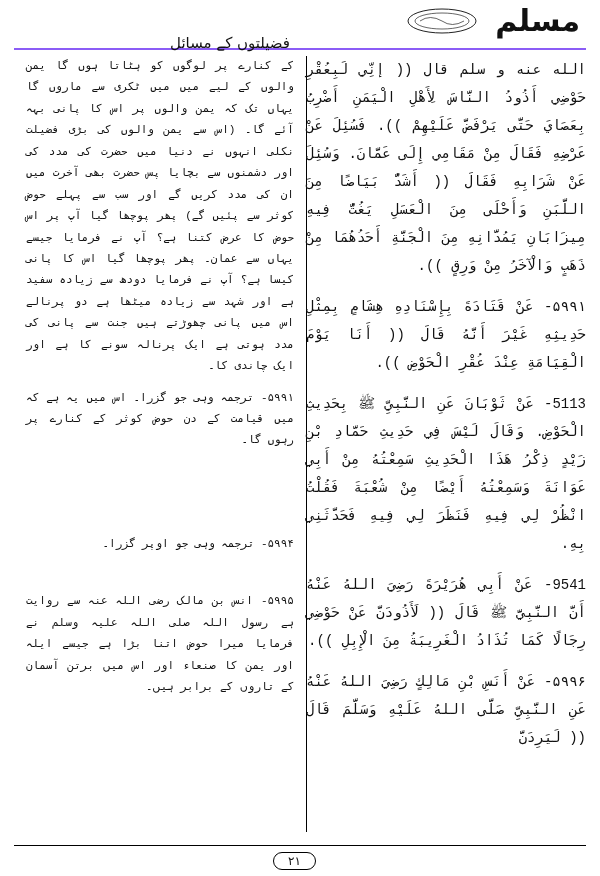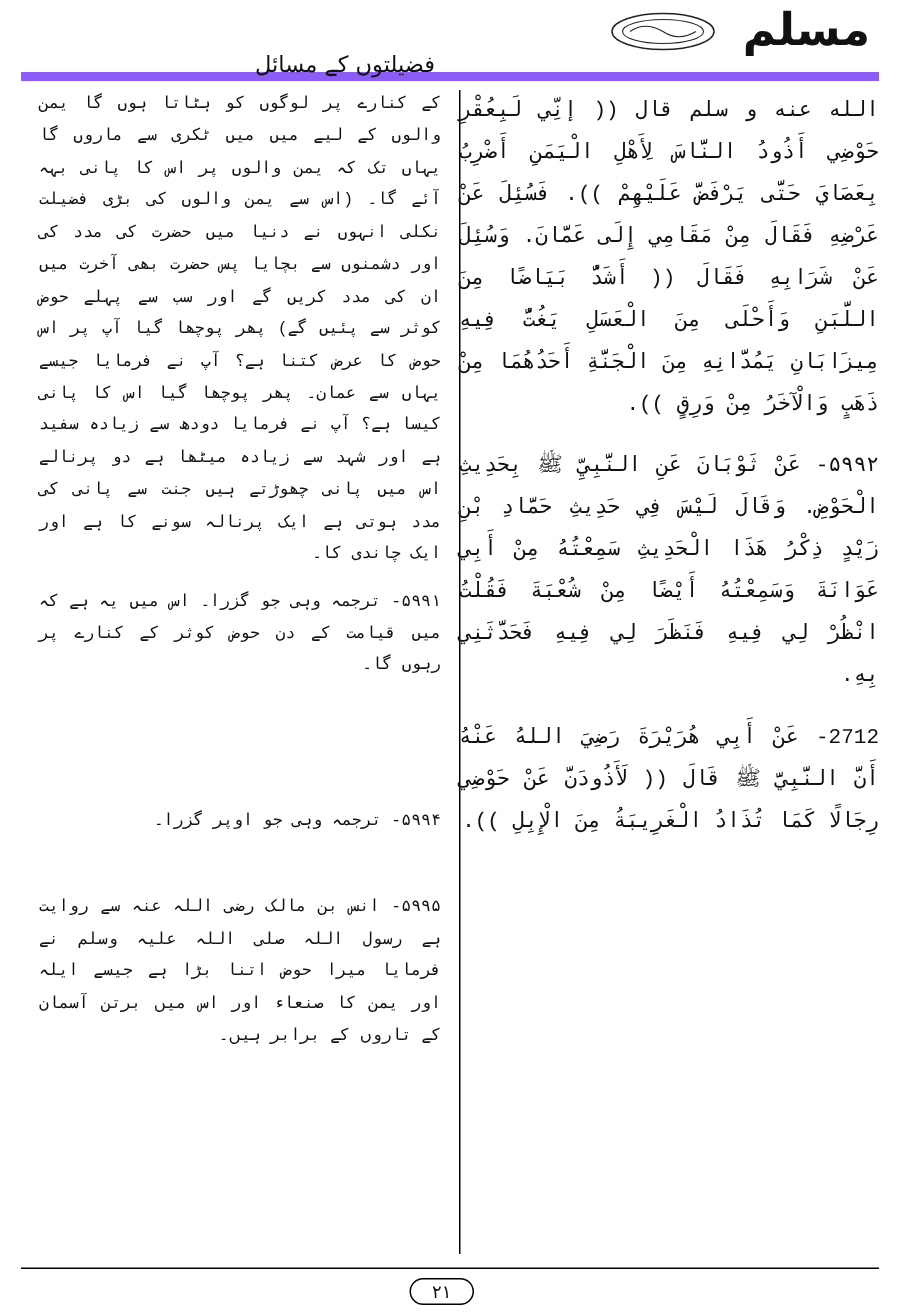--- a/index.html
+++ b/index.html
@@ -20,21 +20,21 @@
     width: 600px;
     height: 876px;
     box-sizing: border-box;
     padding: 0;
   }
 
   
   .header {
     position: relative;
     height: 44px;
-    border-bottom: 6px solid #8b5cf6;
+    border-bottom: 2px solid #8b5cf6;
     margin: 4px 14px 0 14px;
   }
   .header-title {
     position: absolute;
     right: 6px;
     top: 2px;
     font-family: "DejaVu Sans", sans-serif;
     font-size: 30px;
     font-weight: bold;
     letter-spacing: 1px;
@@ -159,22 +159,24 @@
       <div class="urdu-block">۵۹۹۱- ترجمہ وہی جو گزرا۔ اس میں یہ ہے کہ میں قیامت کے دن حوض کوثر کے کنارے پر رہوں گا۔</div>
       <div class="spacer-xl"></div>
       <div class="urdu-block">۵۹۹۴- ترجمہ وہی جو اوپر گزرا۔</div>
       <div class="spacer-md"></div>
       <div class="urdu-block">۵۹۹۵- انس بن مالک رضی اللہ عنہ سے روایت ہے رسول اللہ صلی اللہ علیہ وسلم نے فرمایا میرا حوض اتنا بڑا ہے جیسے ایلہ اور یمن کا صنعاء اور اس میں برتن آسمان کے تاروں کے برابر ہیں۔</div>
 
     </div>
 
     <div class="col col-right">
       <div class="arabic-block">الله عنه و سلم قال (( إنِّي لَبِعُقْرِ حَوْضِي أَذُودُ النَّاسَ لِأَهْلِ الْيَمَنِ أَضْرِبُ بِعَصَايَ حَتَّى يَرْفَضَّ عَلَيْهِمْ )). فَسُئِلَ عَنْ عَرْضِهِ فَقَالَ مِنْ مَقَامِي إِلَى عَمَّانَ. وَسُئِلَ عَنْ شَرَابِهِ فَقَالَ (( أَشَدُّ بَيَاضًا مِنَ اللَّبَنِ وَأَحْلَى مِنَ الْعَسَلِ يَغُتُّ فِيهِ مِيزَابَانِ يَمُدَّانِهِ مِنَ الْجَنَّةِ أَحَدُهُمَا مِنْ ذَهَبٍ وَالْآخَرُ مِنْ وَرِقٍ )).</div>
-      <div class="arabic-block">۵۹۹۲- عَنْ ثَوْبَانَ عَنِ النَّبِيِّ ﷺ بِحَدِيثِ الْحَوْضِ. وَقَالَ لَيْسَ فِي حَدِيثِ حَمَّادِ بْنِ زَيْدٍ ذِكْرُ هَذَا الْحَدِيثِ سَمِعْتُهُ مِنْ أَبِي عَوَانَةَ وَسَمِعْتُهُ أَيْضًا مِنْ شُعْبَةَ فَقُلْتُ انْظُرْ لِي فِيهِ فَنَظَرَ لِي فِيهِ فَحَدَّثَنِي بِهِ.</div>
-      <div class="arabic-block">2712- عَنْ أَبِي هُرَيْرَةَ رَضِيَ اللهُ عَنْهُ أَنَّ النَّبِيَّ ﷺ قَالَ (( لَأَذُودَنَّ عَنْ حَوْضِي رِجَالًا كَمَا تُذَادُ الْغَرِيبَةُ مِنَ الْإِبِلِ )).</div>
+      <div class="arabic-block">۵۹۹۱- عَنْ قَتَادَةَ بِإِسْنَادِهِ هِشَامٍ بِمِثْلِ حَدِيثِهِ غَيْرَ أَنَّهُ قَالَ (( أَنَا يَوْمَ الْقِيَامَةِ عِنْدَ عُقْرِ الْحَوْضِ )).</div>
+      <div class="arabic-block">5113- عَنْ ثَوْبَانَ عَنِ النَّبِيِّ ﷺ بِحَدِيثِ الْحَوْضِ. وَقَالَ لَيْسَ فِي حَدِيثِ حَمَّادِ بْنِ زَيْدٍ ذِكْرُ هَذَا الْحَدِيثِ سَمِعْتُهُ مِنْ أَبِي عَوَانَةَ وَسَمِعْتُهُ أَيْضًا مِنْ شُعْبَةَ فَقُلْتُ انْظُرْ لِي فِيهِ فَنَظَرَ لِي فِيهِ فَحَدَّثَنِي بِهِ.</div>
+      <div class="arabic-block">9541- عَنْ أَبِي هُرَيْرَةَ رَضِيَ اللهُ عَنْهُ أَنَّ النَّبِيَّ ﷺ قَالَ (( لَأَذُودَنَّ عَنْ حَوْضِي رِجَالًا كَمَا تُذَادُ الْغَرِيبَةُ مِنَ الْإِبِلِ )).</div>
+      <div class="arabic-block">۵۹۹۶- عَنْ أَنَسِ بْنِ مَالِكٍ رَضِيَ اللهُ عَنْهُ عَنِ النَّبِيِّ صَلَّى اللهُ عَلَيْهِ وَسَلَّمَ قَالَ (( لَيَرِدَنَّ</div>
     </div>
   </div>
 
   <div class="footer-rule"></div>
   <div class="footer">
     <span class="page-number">۲۱</span>
   </div>
 
 </div>
 

